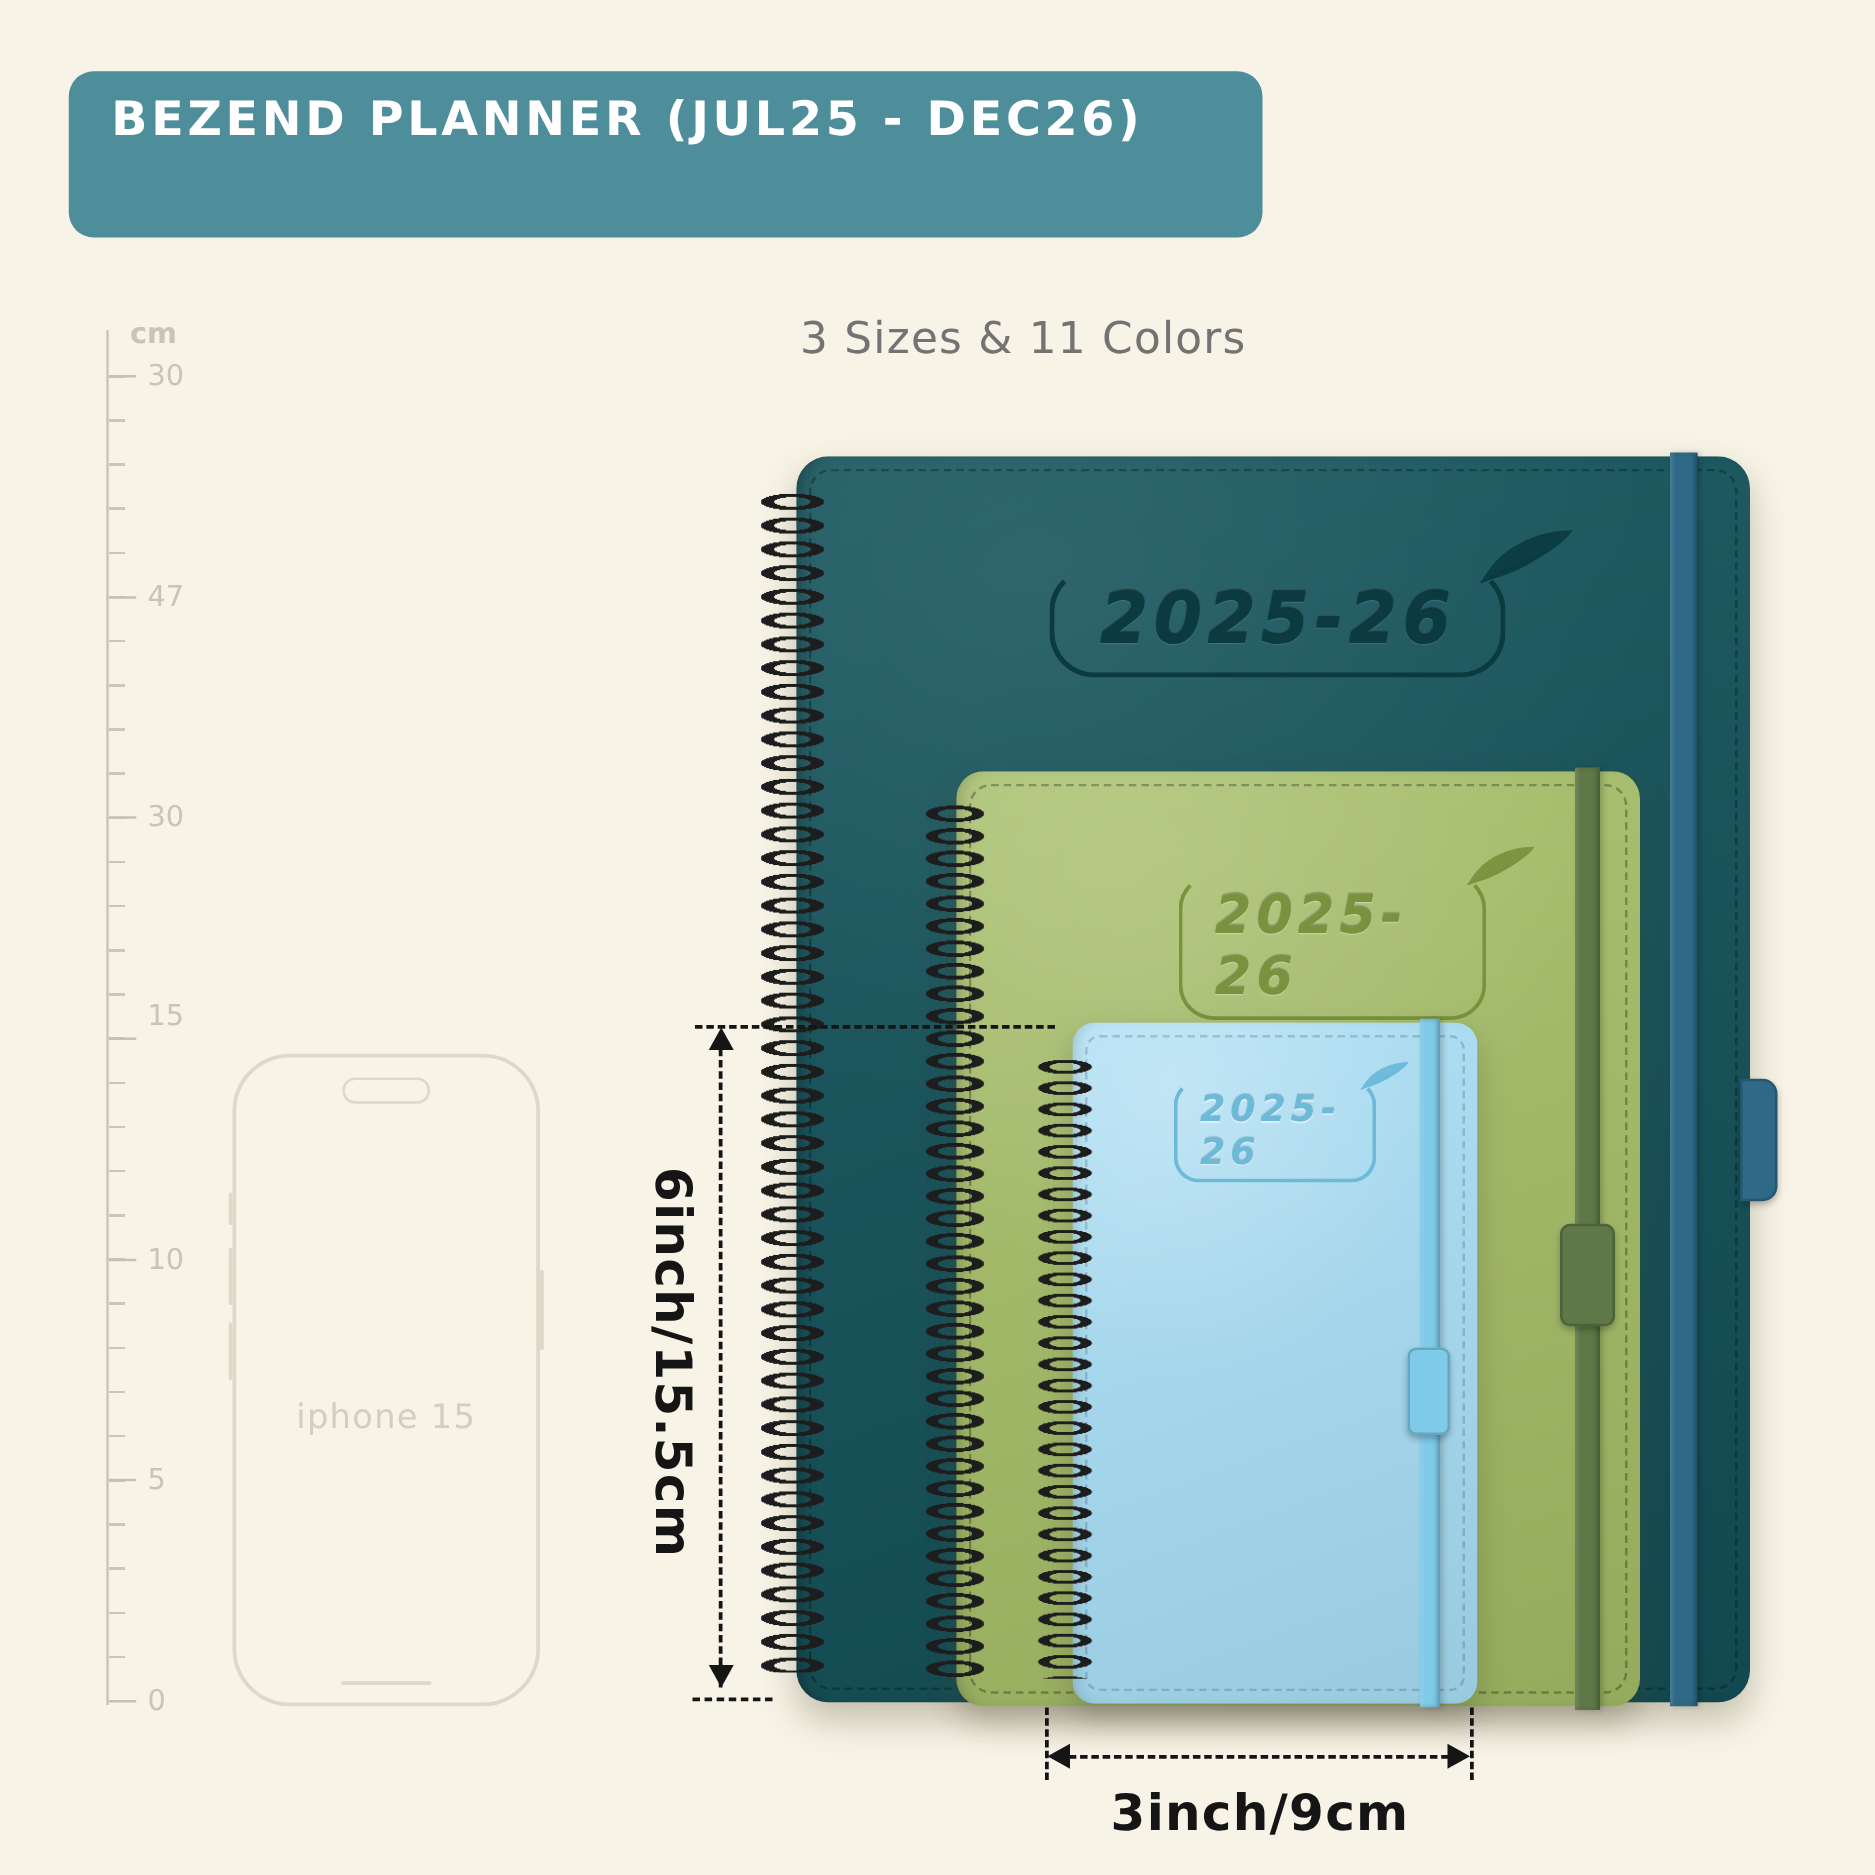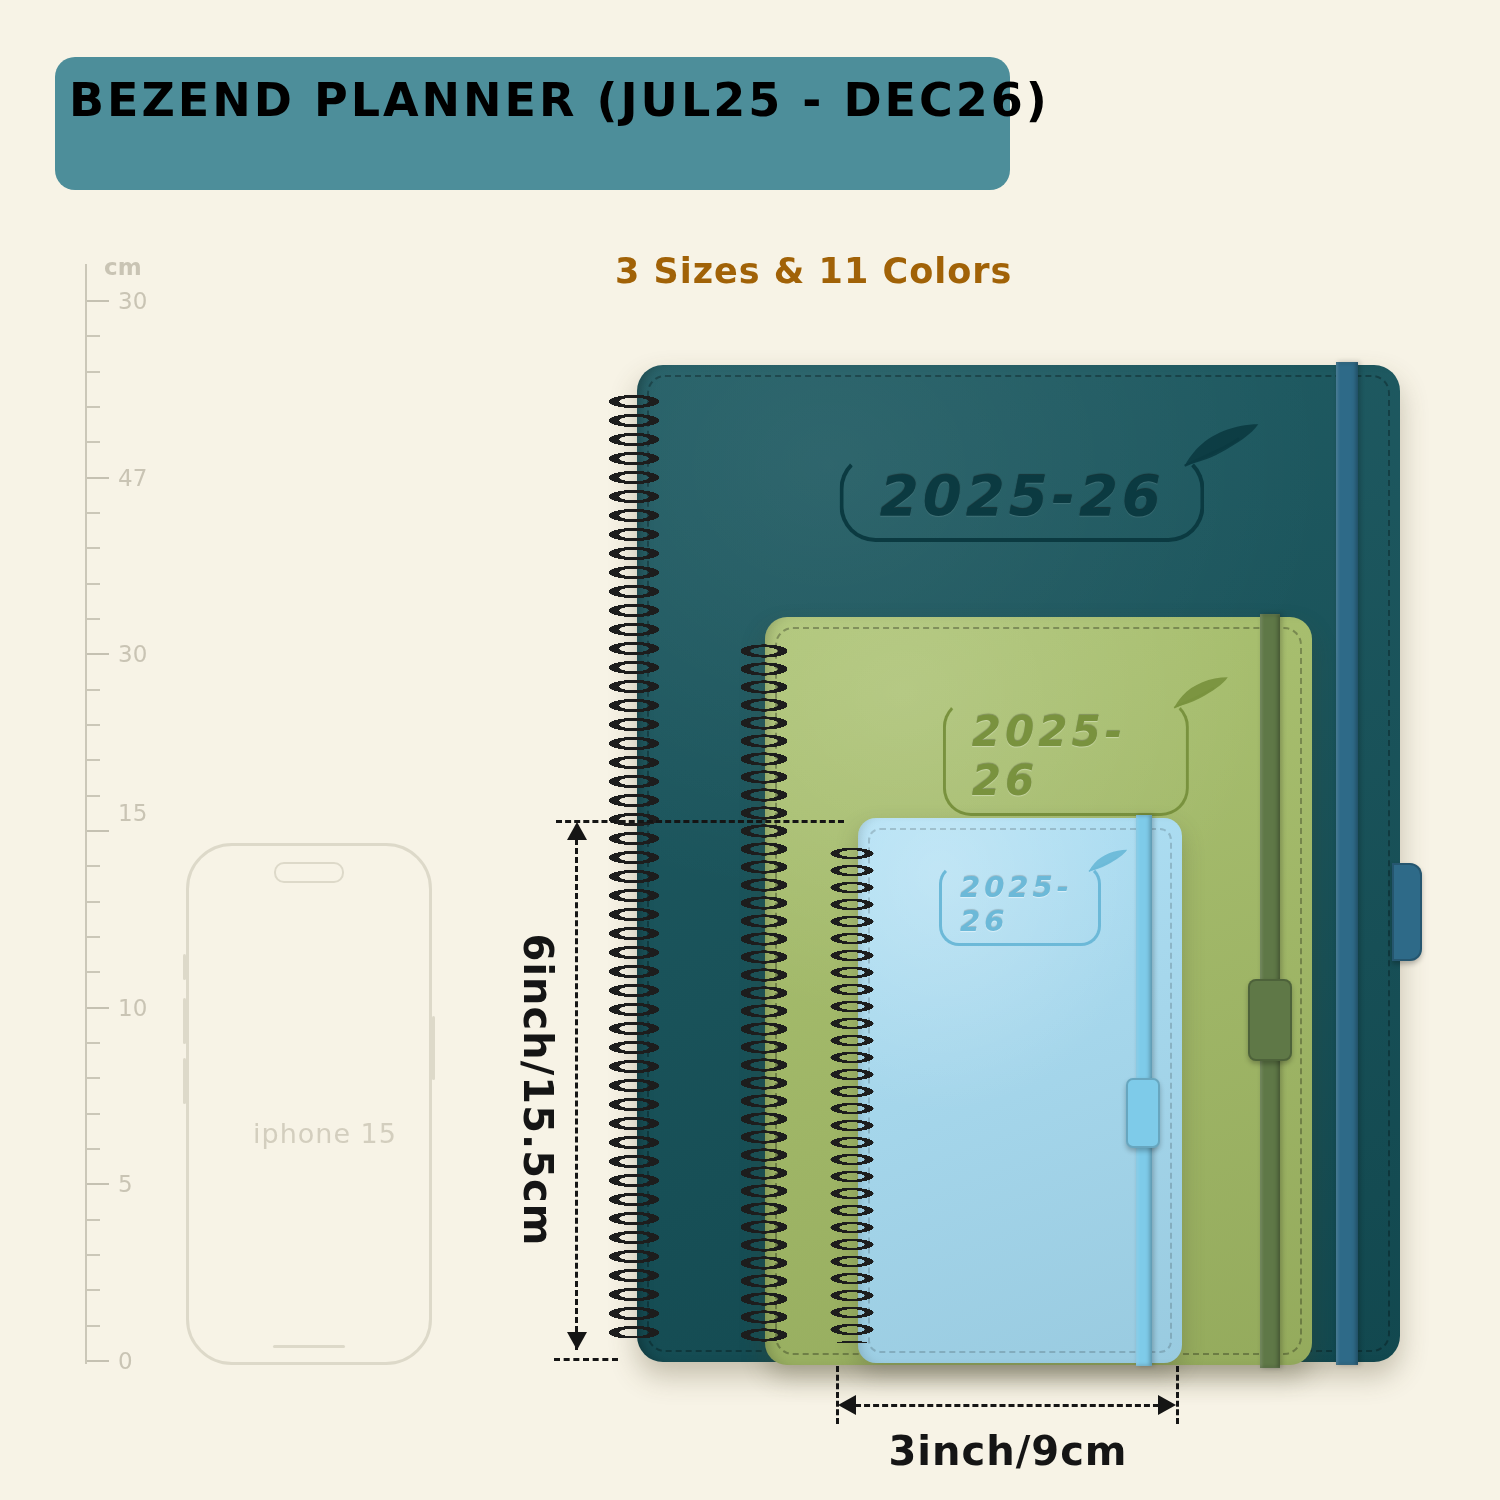--- a/index.html
+++ b/index.html
@@ -1,39 +1,39 @@
 <!DOCTYPE html>
 <html><head>
 <meta charset="utf-8">
 <style>
   html,body{margin:0;padding:0;}
   body{font-family:"DejaVu Sans", sans-serif;}
   .canvas{position:relative;width:1500px;height:1500px;background:#f7f3e6;overflow:hidden;}
 
   
   .banner{position:absolute;left:55px;top:57px;width:955px;height:133px;background:#4d8e9a;border-radius:20px;box-sizing:border-box;padding:16px 10px 0 14px;}
-  .banner-title{font-size:46px;font-weight:700;letter-spacing:3px;color:#000000;white-space:nowrap;}
+  .banner-title{font-size:38px;font-weight:700;letter-spacing:3px;color:#ffffff;white-space:nowrap;margin-left:20px;}
   .banner-sub{margin-top:9px;font-size:26px;font-weight:600;letter-spacing:1px;color:#f5efdd;}
 
   
-  .features{position:absolute;left:615px;top:243px;color:#a16207;font-weight:700;}
+  .features{position:absolute;left:640px;top:243px;color:#737373;font-weight:400;}
   .features div{font-size:35px;line-height:1.6;letter-spacing:1px;}
 
   
   .ruler-line{position:absolute;left:85px;top:264px;width:2px;height:1100px;background:#cbc7b8;}
   .ruler-minor{position:absolute;left:87px;top:300px;width:13px;height:1064px;
     background:repeating-linear-gradient(to bottom,#cbc7b8 0,#cbc7b8 2px,transparent 2px,transparent 35.33px);}
   .rtick{position:absolute;left:87px;width:22px;height:2px;background:#c5c1b2;}
   .rlabel{position:absolute;left:118px;font-size:23px;color:#c9c4b4;}
   .runit{position:absolute;left:104px;top:254px;font-size:23px;color:#c9c4b4;font-weight:bold;}
 
   
   .phone{position:absolute;left:186px;top:843px;width:246px;height:522px;border:3px solid #ddd9c9;border-radius:46px;box-sizing:border-box;}
   .phone-island{position:absolute;left:50%;top:16px;transform:translateX(-50%);width:66px;height:17px;border:2px solid #ddd9c9;border-radius:10px;}
-  .phone-label{position:absolute;left:16px;top:272px;width:100%;text-align:center;font-size:27px;color:#d3cebe;letter-spacing:1px;}
+  .phone-label{position:absolute;left:0;top:272px;width:100%;text-align:center;font-size:27px;color:#d3cebe;letter-spacing:1px;}
   .phone-bottom{position:absolute;left:50%;bottom:14px;transform:translateX(-50%);width:72px;height:3px;background:#ddd9c9;border-radius:2px;}
   .pbtn{position:absolute;width:3px;background:#ddd9c9;border-radius:2px;}
   .pbtn-1{left:-6px;top:108px;height:26px;}
   .pbtn-2{left:-6px;top:152px;height:46px;}
   .pbtn-3{left:-6px;top:212px;height:46px;}
   .pbtn-4{right:-6px;top:170px;height:64px;}
 
   
   .planner{position:absolute;box-sizing:border-box;}
   .planner-lg{left:637px;top:365px;width:763px;height:997px;border-radius:26px;background:#15545c;

